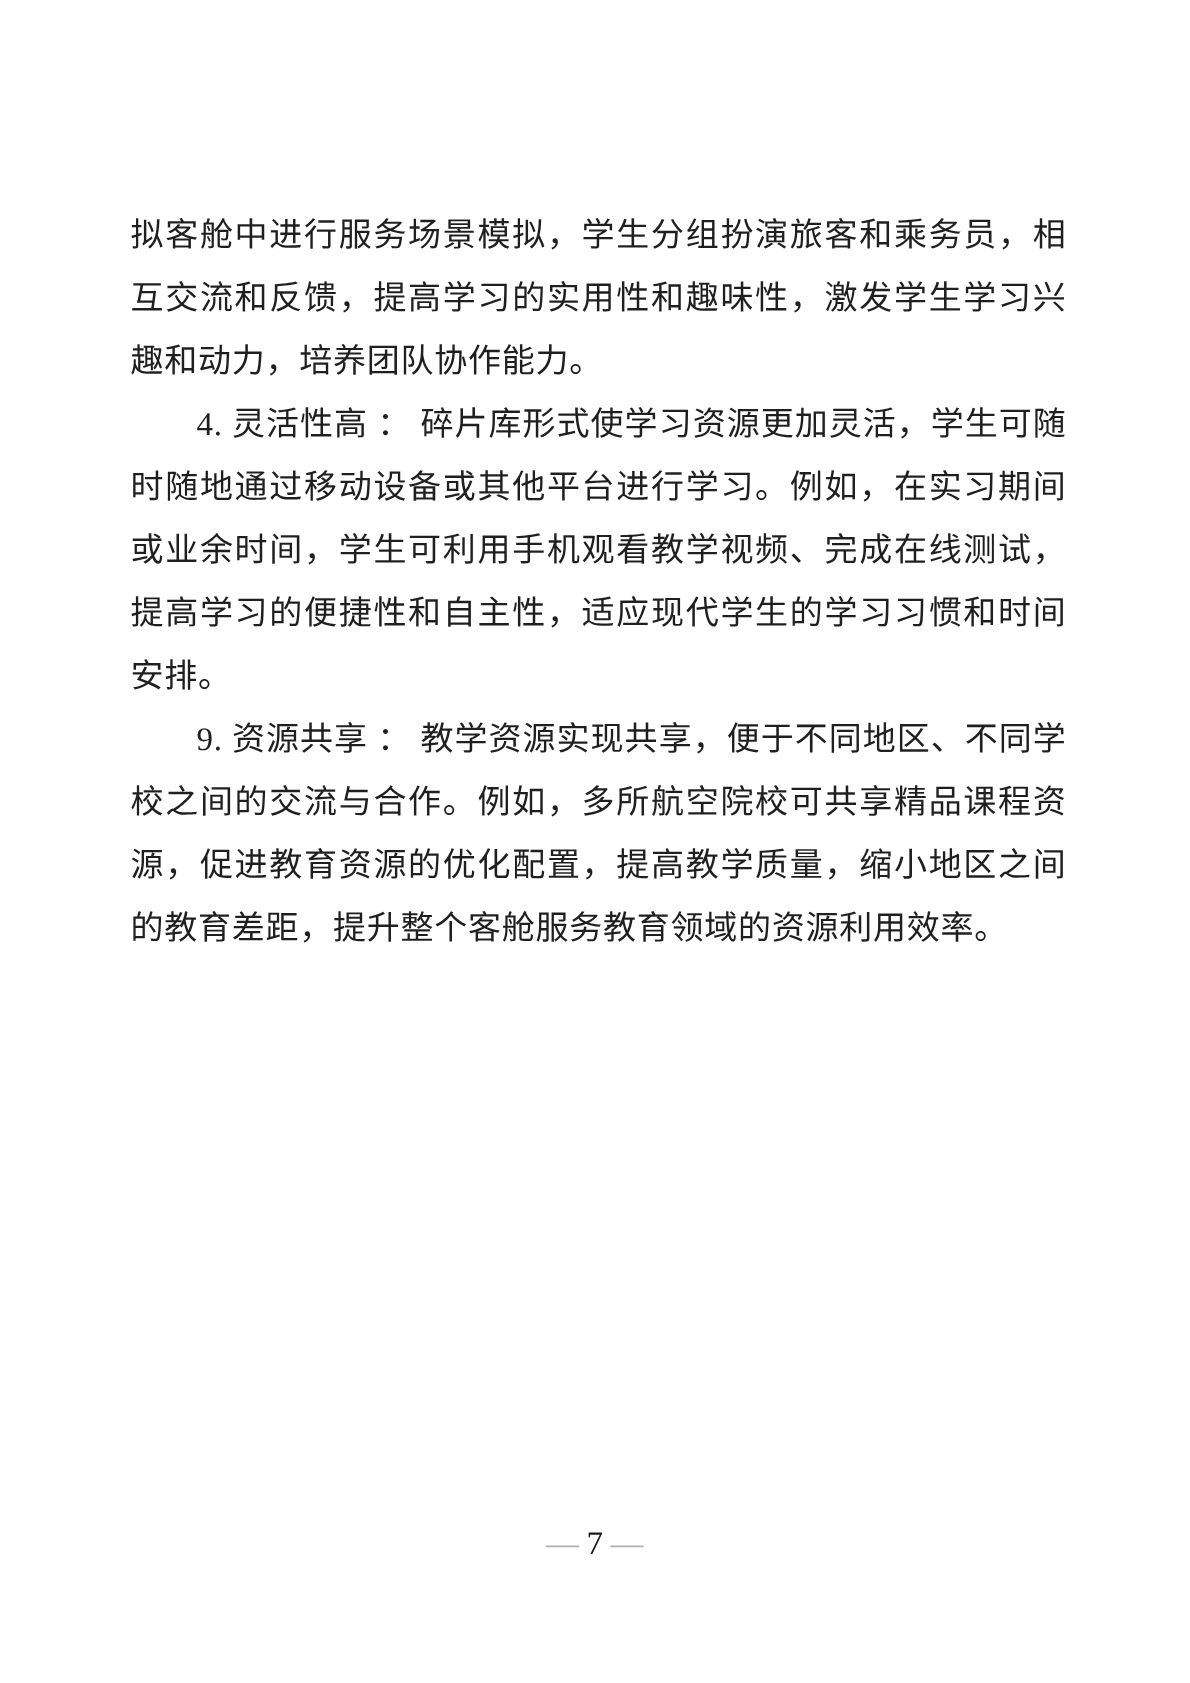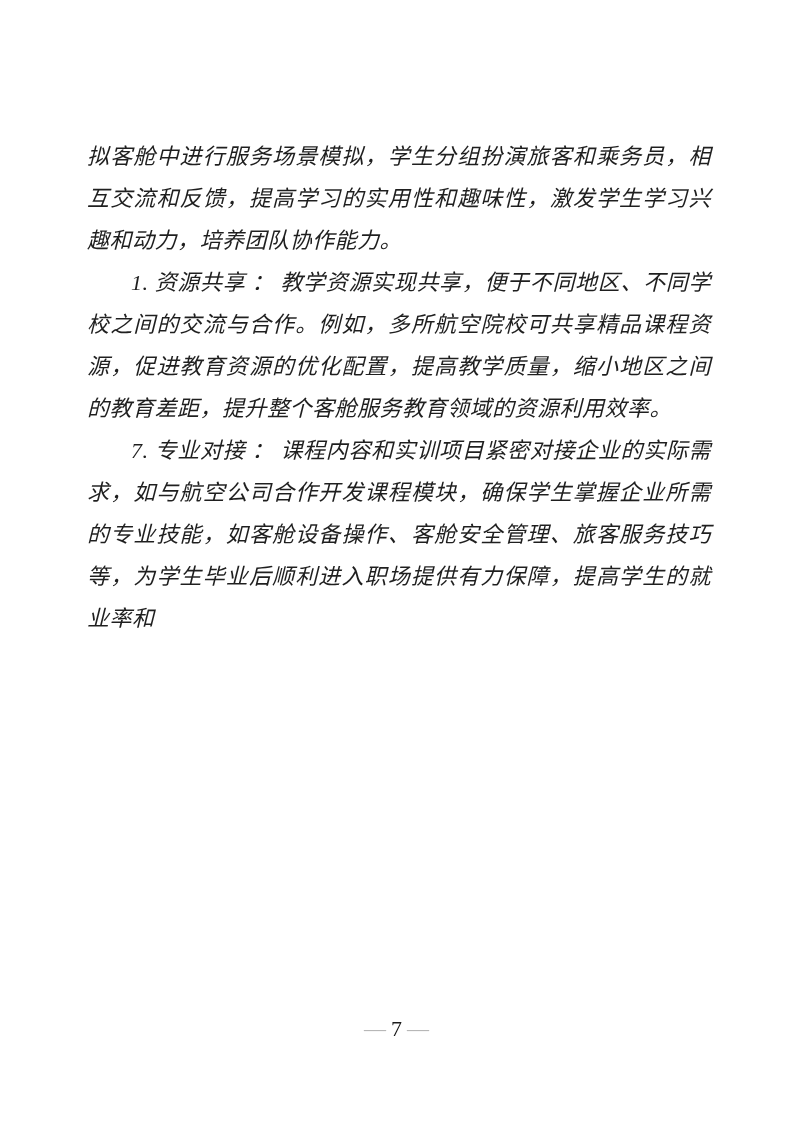--- a/index.html
+++ b/index.html
@@ -19,21 +19,20 @@
     position: absolute;
     left: 87px;
     top: 136px;
     width: 624px;
     font-size: 22px;
     line-height: 42px;
     color: #1f1f1f;
     text-align: justify;
     text-justify: inter-ideograph;
     letter-spacing: 0.5px;
-    font-style: italic;
   }
   .content p {
     margin: 0;
     padding: 0;
   }
   .content p.indent {
     text-indent: 2em;
   }
   .footer {
     position: absolute;
@@ -53,21 +52,21 @@
     color: #1a1a1a;
   }
 </style>
 </head>
 <body>
 
 <div class="page">
 
   <div class="content">
     <p>拟客舱中进行服务场景模拟，学生分组扮演旅客和乘务员，相互交流和反馈，提高学习的实用性和趣味性，激发学生学习兴趣和动力，培养团队协作能力。</p>
-    <p class="indent">1. 资源共享 ： 教学资源实现共享，便于不同地区、不同学校之间的交流与合作。例如，多所航空院校可共享精品课程资源，促进教育资源的优化配置，提高教学质量，缩小地区之间的教育差距，提升整个客舱服务教育领域的资源利用效率。</p>
-    <p class="indent">7. 专业对接 ： 课程内容和实训项目紧密对接企业的实际需求，如与航空公司合作开发课程模块，确保学生掌握企业所需的专业技能，如客舱设备操作、客舱安全管理、旅客服务技巧等，为学生毕业后顺利进入职场提供有力保障，提高学生的就业率和</p>
+    <p class="indent">4. 灵活性高 ： 碎片库形式使学习资源更加灵活，学生可随时随地通过移动设备或其他平台进行学习。例如，在实习期间或业余时间，学生可利用手机观看教学视频、完成在线测试，提高学习的便捷性和自主性，适应现代学生的学习习惯和时间安排。</p>
+    <p class="indent">9. 资源共享 ： 教学资源实现共享，便于不同地区、不同学校之间的交流与合作。例如，多所航空院校可共享精品课程资源，促进教育资源的优化配置，提高教学质量，缩小地区之间的教育差距，提升整个客舱服务教育领域的资源利用效率。</p>
   </div>
 
   <div class="footer">
     <span class="dash">—</span><span class="num">7</span><span class="dash">—</span>
   </div>
 
 </div>
 
 </body></html>

